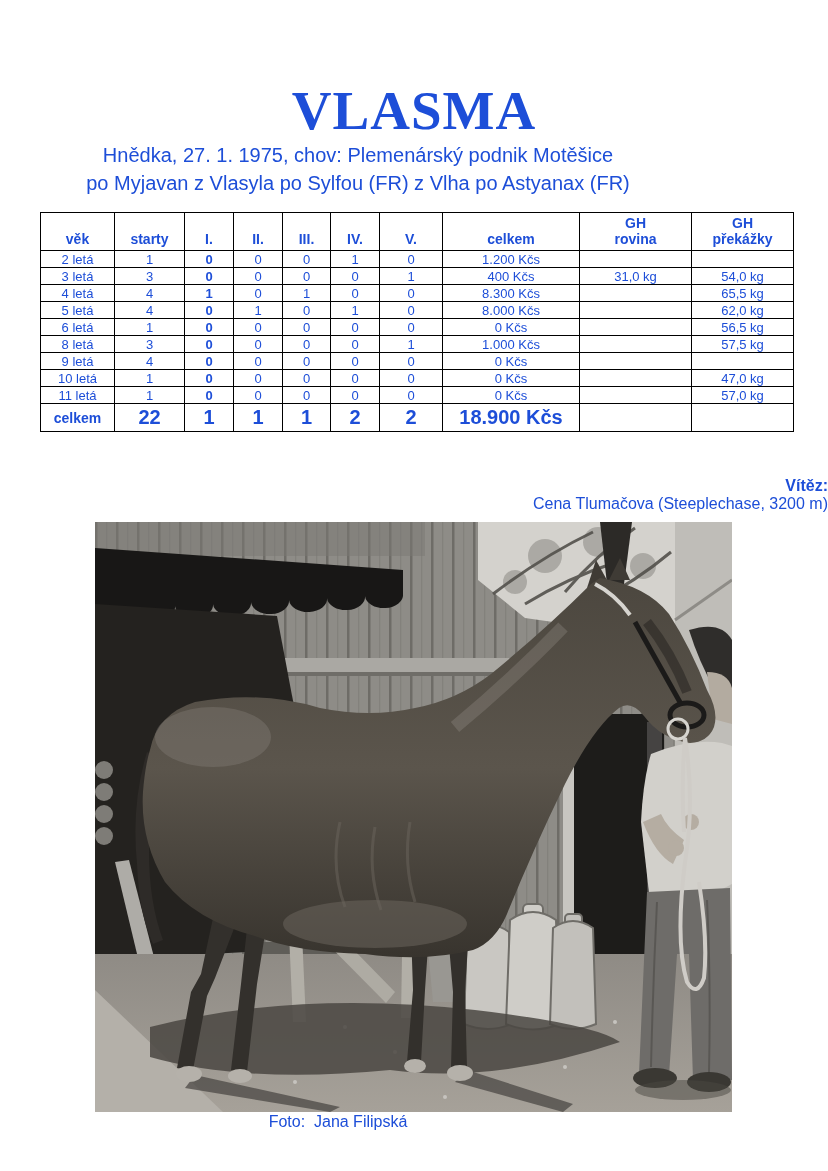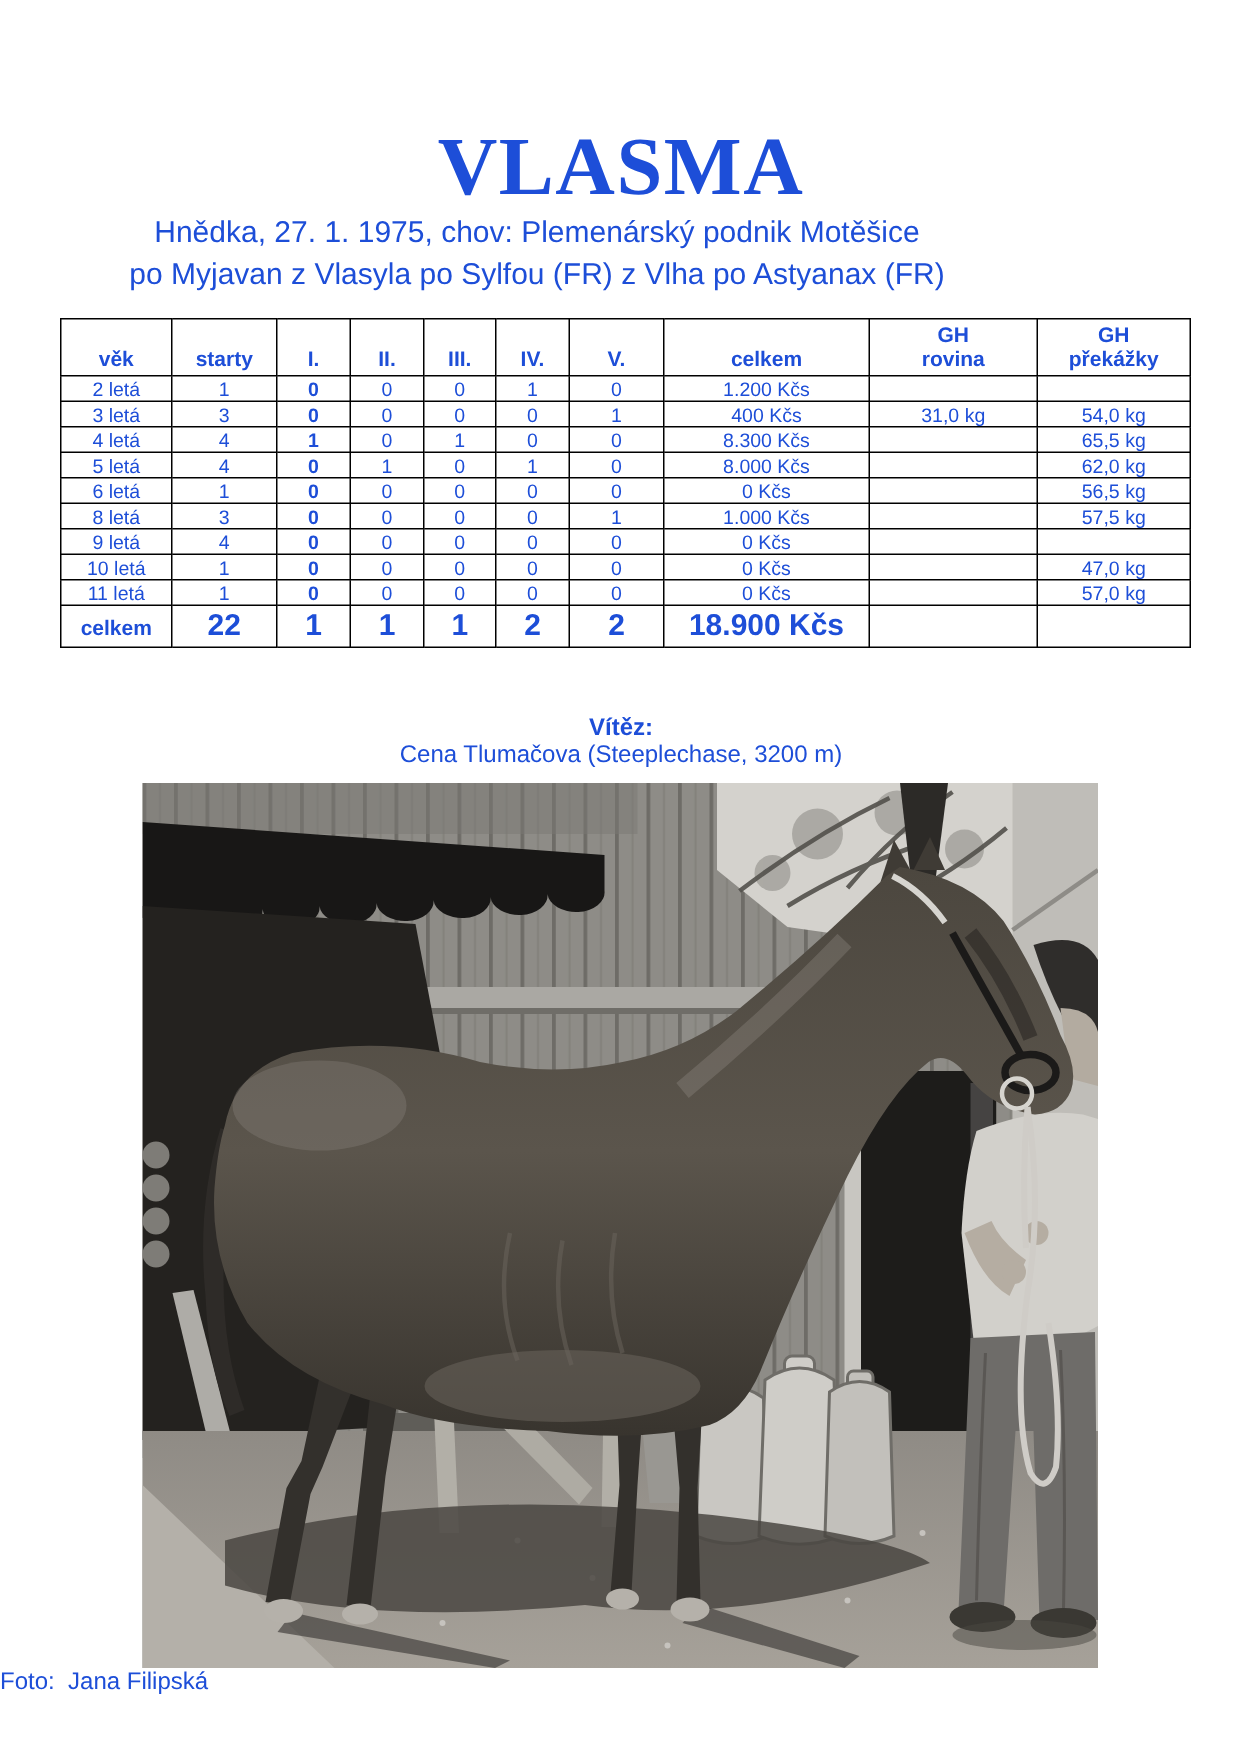--- a/index.html
+++ b/index.html
@@ -18,26 +18,26 @@
   table.record th{font-weight:bold;font-size:14px;vertical-align:bottom;padding-bottom:3px;}
   .th-top{line-height:16px;}
   tr.data-row{height:17px;}
   tr.data-row td{line-height:15px;}
   tr.data-row td.c2{font-weight:bold;}
   td.c7,th.c7{text-align:right;padding-right:6px;}
   th.c7{text-align:center;padding-right:0;}
   tr.total-row{height:28px;}
   tr.total-row td{font-weight:bold;font-size:20px;margin-left:48px;}
   tr.total-row td.c0{font-size:14px;}
-  .winner{position:absolute;top:477px;left:0;width:828px;text-align:center;
+  .winner{position:absolute;top:477px;left:0;width:828px;text-align:right;
           font-size:16px;line-height:18px;}
   .winner .w-label{font-weight:bold;}
   .photo{position:absolute;top:522px;left:95px;width:637px;height:590px;background:#9a9792;}
   .photo svg{display:block;width:637px;height:590px;}
-  .caption{position:absolute;top:1112px;left:0;width:676px;text-align:left;
+  .caption{position:absolute;top:1112px;left:0;width:676px;text-align:center;
            font-size:16px;line-height:20px;white-space:pre;}
 </style>
 </head>
 <body>
 
 <div class="page">
 
   <h1 class="title">VLASMA</h1>
 
   <div class="subtitle">

